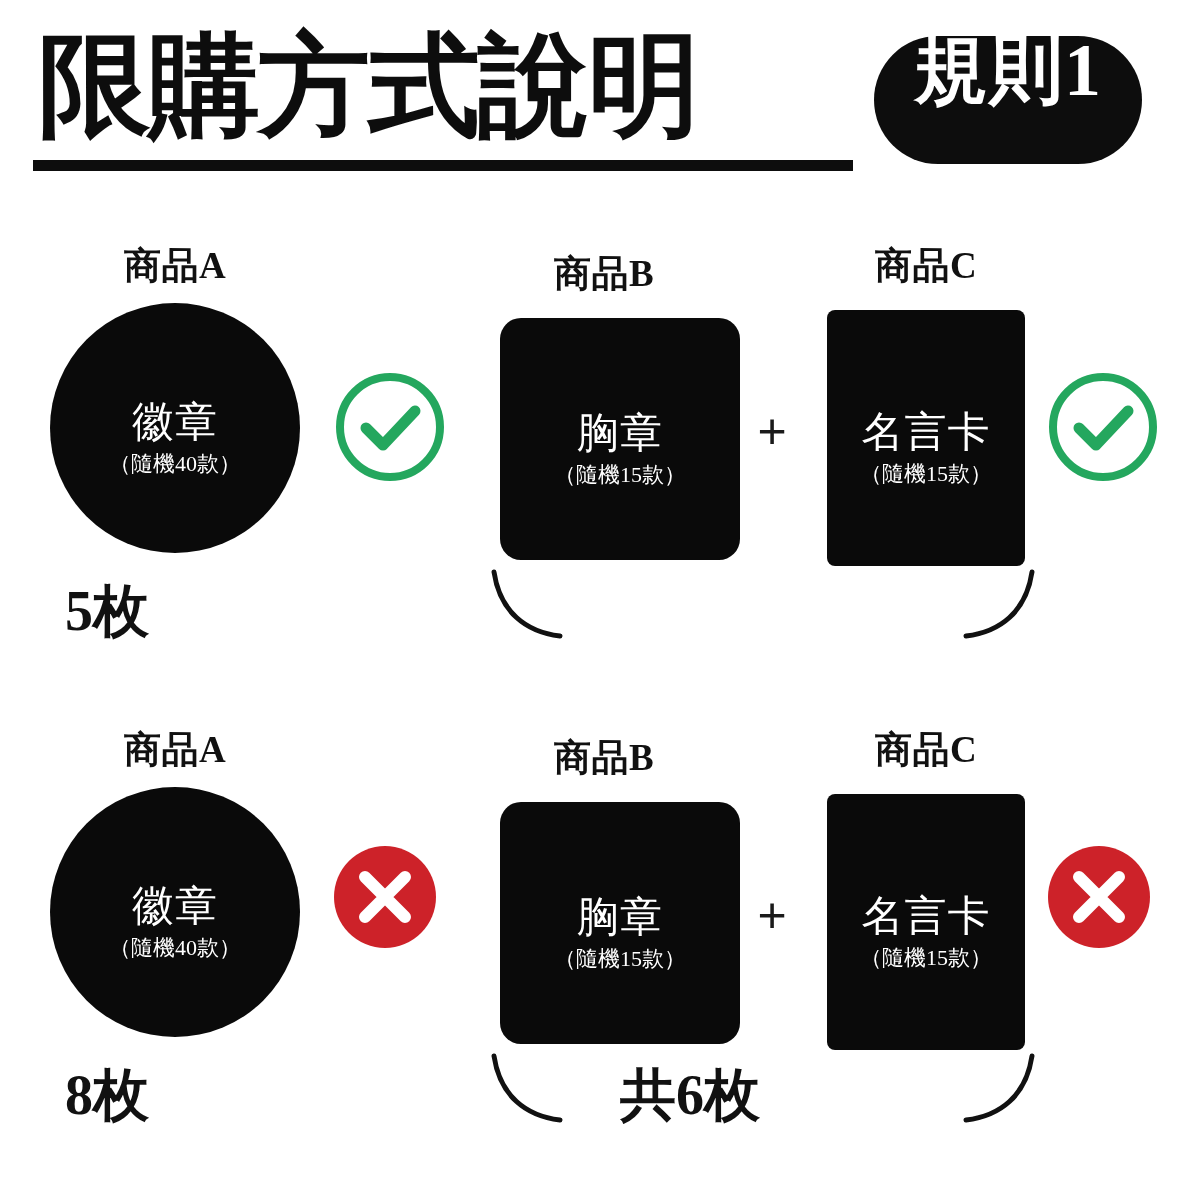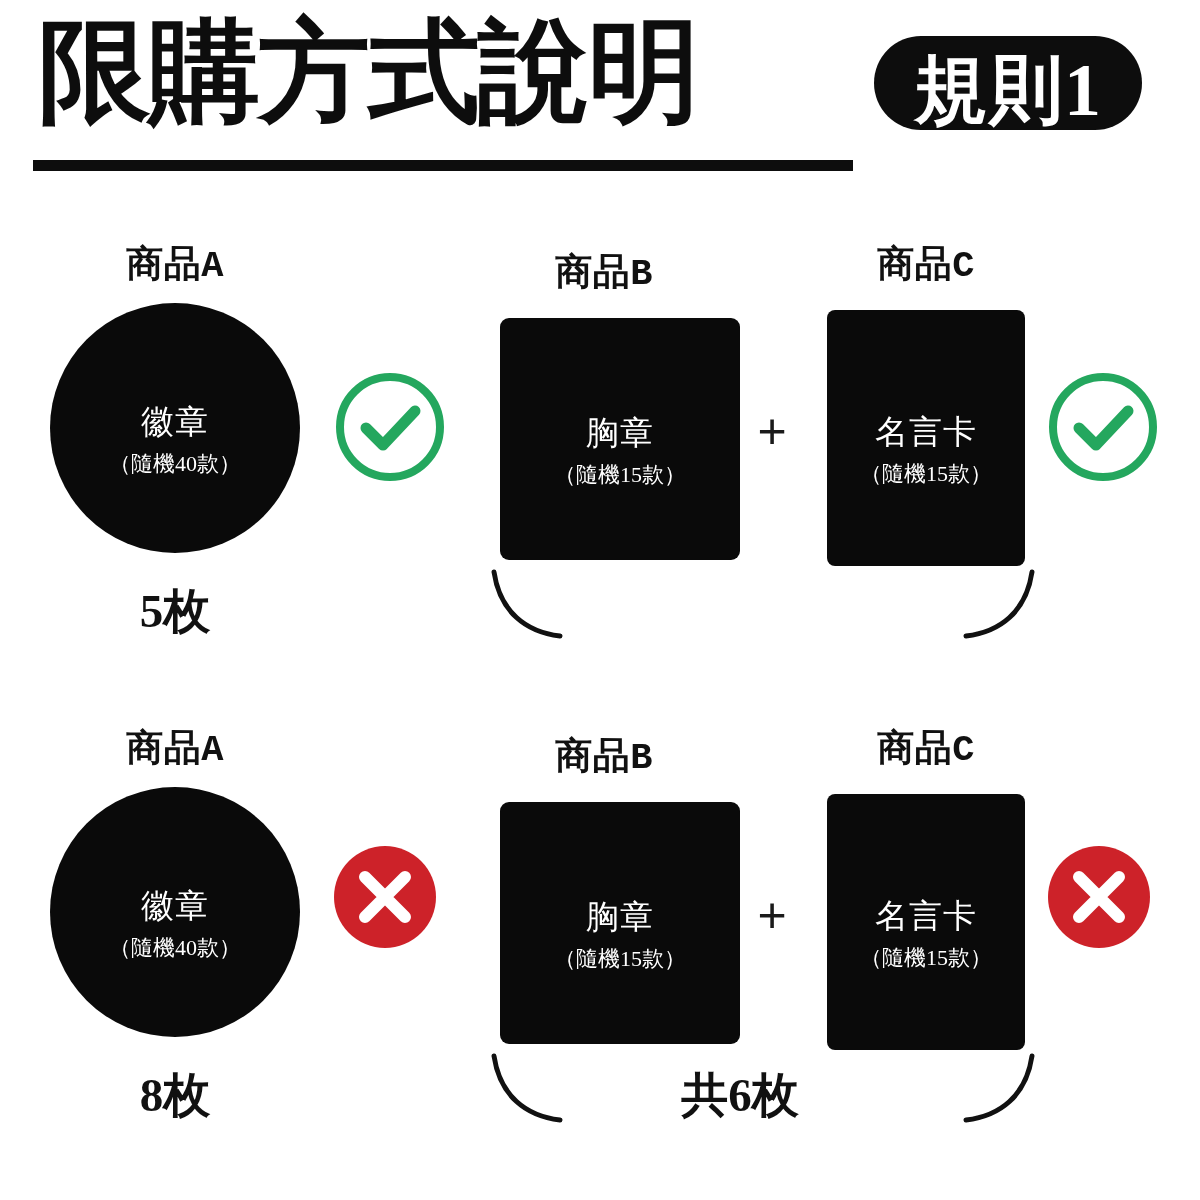--- a/index.html
+++ b/index.html
@@ -27,21 +27,21 @@
   .header {
     position: absolute;
     left: 0;
     top: 0;
     width: 1200px;
     height: 200px;
   }
   .title {
     position: absolute;
     left: 38px;
-    top: 12px;
+    top: 26px;
     font-size: 112px;
     line-height: 120px;
     font-weight: 700;
     letter-spacing: -2px;
     color: #0d0d0d;
     white-space: nowrap;
     font-family: "Liberation Serif", "DejaVu Serif", serif;
   }
   .title-underline {
     position: absolute;
@@ -49,25 +49,25 @@
     top: 160px;
     width: 820px;
     height: 11px;
     background: #0d0d0d;
   }
   .rule-badge {
     position: absolute;
     left: 874px;
     top: 36px;
     width: 268px;
-    height: 94px;
+    height: 128px;
     background: #0d0d0d;
     border-radius: 64px;
     display: flex;
-    align-items: flex-end;
+    align-items: flex-start;
     justify-content: center;
   }
   .rule-badge-label {
     color: #ffffff;
     font-size: 74px;
     line-height: 74px;
     font-weight: 600;
     letter-spacing: 1px;
     transform: translateY(-3px);
     font-family: "Liberation Serif", "DejaVu Serif", serif;
@@ -85,21 +85,20 @@
 
   .col-label {
     position: absolute;
     font-size: 37px;
     line-height: 40px;
     font-weight: 600;
     color: #111111;
     text-align: center;
     white-space: nowrap;
     letter-spacing: 0.5px;
-    font-family: Liberation Mono, monospace;
   }
   .label-a { left: 55px;  top: 18px; width: 240px; }
   .label-b { left: 484px; top: 18px; width: 240px; margin-top: 8px; }
   .label-c { left: 826px; top: 18px; width: 200px; }
 
   
   .shape {
     position: absolute;
     background: #0a0a0a;
     color: #ffffff;
@@ -114,31 +113,31 @@
     top: 75px;
     width: 250px;
     height: 250px;
     border-radius: 50%;
   }
   .shape-rounded {
     left: 500px;
     top: 90px;
     width: 240px;
     height: 242px;
-    border-radius: 9px;
+    border-radius: 21px;
   }
   .shape-rect {
     left: 827px;
     top: 82px;
     width: 198px;
     height: 256px;
     border-radius: 8px;
   }
   .shape-line1 {
-    font-size: 33px;
+    font-size: 42px;
     line-height: 42px;
     letter-spacing: 1px;
     font-weight: 500;
     margin-top: 29px;
   }
   .shape-line2 {
     font-size: 22px;
     line-height: 42px;
     letter-spacing: 0px;
     font-weight: 500;
@@ -156,25 +155,25 @@
     color: #1a1a1a;
     font-weight: 300;
     font-family: "Liberation Sans", sans-serif;
   }
   #row-ok .plus-sign { top: 176px; }
   #row-ng .plus-sign { top: 176px; }
 
   
   .count {
     position: absolute;
-    font-size: 47px;
+    font-size: 56px;
     line-height: 54px;
     font-weight: 600;
     color: #111111;
-    text-align: center;
+    text-align: left;
     white-space: nowrap;
   }
   .count-a { left: 65px;  top: 356px; width: 220px; }
   .count-bc { left: 620px; top: 356px; width: 240px; }
 
   
   .brace {
     position: absolute;
     left: 488px;
     top: 338px;

